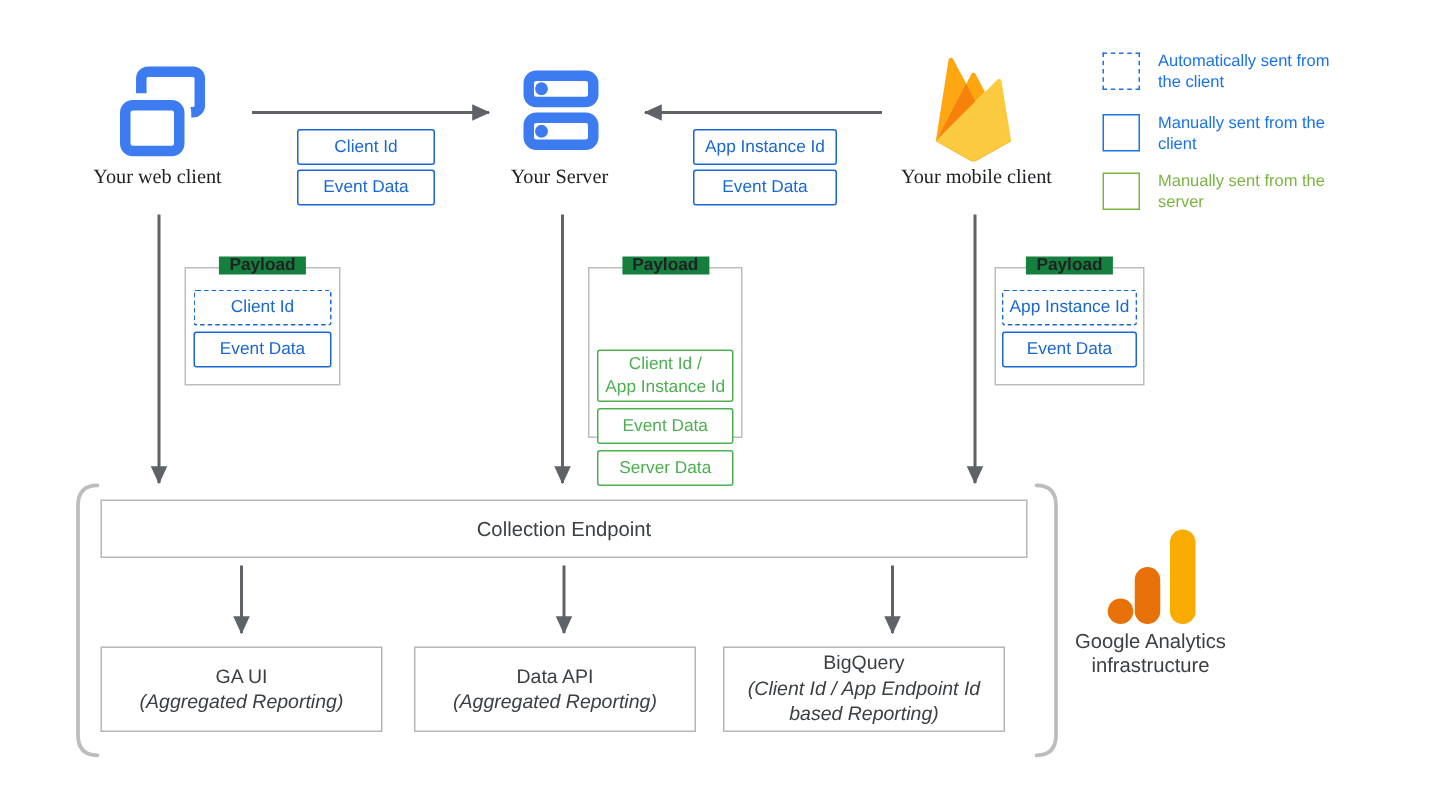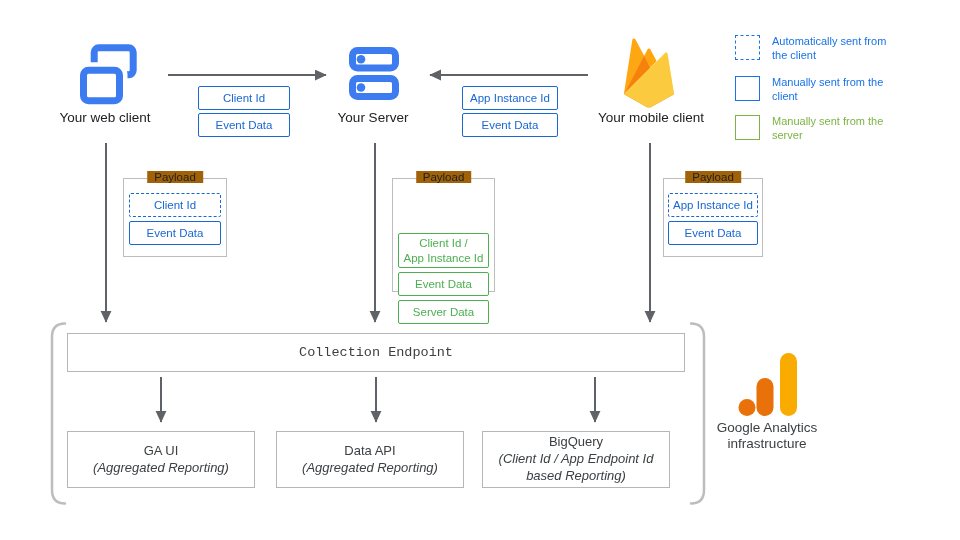--- a/index.html
+++ b/index.html
@@ -1,29 +1,29 @@
 <!DOCTYPE html>
 <html><head>
 <meta charset="utf-8">
 <style>
   html,body{margin:0;padding:0;background:#fff;}
   .canvas{position:relative;width:960px;height:540px;background:#fff;overflow:hidden;
           font-family:"Liberation Sans",sans-serif;}
   .abs{position:absolute;}
   svg.overlay{position:absolute;left:0;top:0;width:960px;height:540px;pointer-events:none;}
 
-  .node-label{position:absolute;text-align:center;font-size:13.5px;font-weight:500;color:#202124;}
+  .node-label{position:absolute;text-align:center;font-size:13.5px;font-weight:500;color:#202124;font-family:Liberation Serif, serif;}
 
   .tagbox{position:absolute;display:flex;align-items:center;justify-content:center;
           box-sizing:border-box;border:1.5px solid #1967D2;border-radius:2px;background:#fff;
           color:#1967D2;font-size:11.5px;font-weight:500;white-space:nowrap;}
 
   .payload{position:absolute;box-sizing:border-box;border:1px solid #BDBDBD;background:#fff;}
   .payload-title{position:absolute;top:-8px;left:50%;transform:translateX(-50%);
-          background:#a16207;padding:0 7px;font-size:11.5px;font-weight:400;color:#202124;white-space:nowrap;}
+          background:#15803d;padding:0 7px;font-size:11.5px;font-weight:700;color:#202124;white-space:nowrap;}
   .payload-items{display:flex;flex-direction:column;gap:4px;padding:14px 5px 0 5px;}
   .payload-items.pad4{padding-left:4px;padding-right:4px;}
   .pitem{box-sizing:border-box;height:24px;display:flex;flex-direction:column;align-items:center;
           justify-content:center;border-radius:2px;background:#fff;font-size:11.5px;font-weight:500;
           text-align:center;line-height:1.25;white-space:nowrap;}
   .pitem.tall{height:35px;margin-top:40px;}
   .dashed-blue{border:1.5px dashed #1967D2;color:#1967D2;}
   .solid-blue{border:1.5px solid #1967D2;color:#1967D2;}
   .solid-green{border:1.5px solid #4CAF50;color:#4CAF50;}
 
@@ -31,21 +31,21 @@
   .swatch{box-sizing:border-box;width:25px;height:25px;background:#fff;flex:none;}
   .swatch.dashed-blue{border:1.6px dashed #1A73E8;}
   .swatch.solid-blue{border:1.6px solid #1A73E8;}
   .swatch.solid-green{border:1.6px solid #7CB342;}
   .legend-text{width:122px;font-size:11px;line-height:1.28;font-weight:500;padding-top:1px;}
   .legend-text.blue{color:#1A73E8;}
   .legend-text.green{color:#7CB342;}
 
   .endpoint{position:absolute;left:67px;top:333px;width:618px;height:39px;box-sizing:border-box;
           border:1px solid #B6B6B6;background:#fff;display:flex;align-items:center;justify-content:center;
-          font-size:13.5px;color:#3C4043;font-family:Liberation Mono, monospace;}
+          font-size:13.5px;color:#3C4043;}
 
   .outbox{position:absolute;top:431px;width:188px;height:57px;box-sizing:border-box;
           border:1px solid #B6B6B6;background:#fff;display:flex;flex-direction:column;
           align-items:center;justify-content:center;text-align:center;
           font-size:13px;color:#3C4043;line-height:1.3;padding:2px 8px;}
   .outbox .sub{font-style:italic;}
 
   .brand-label{position:absolute;left:686px;top:420px;width:162px;text-align:center;
           font-size:13.5px;color:#3C4043;line-height:1.22;}
 </style>

